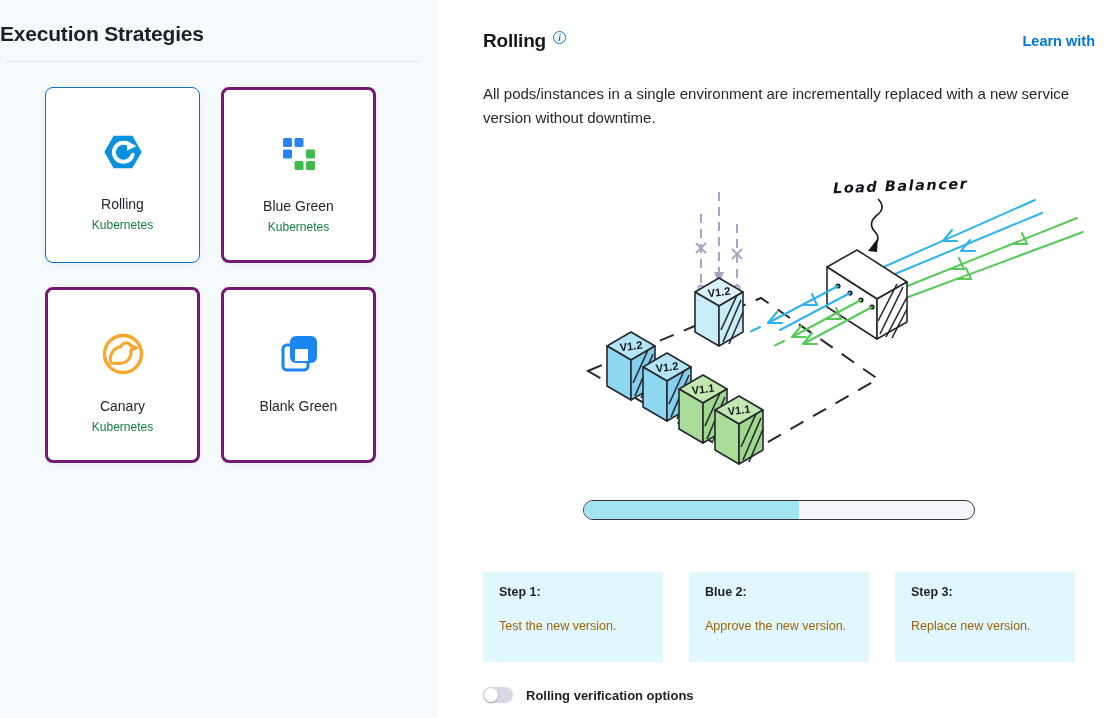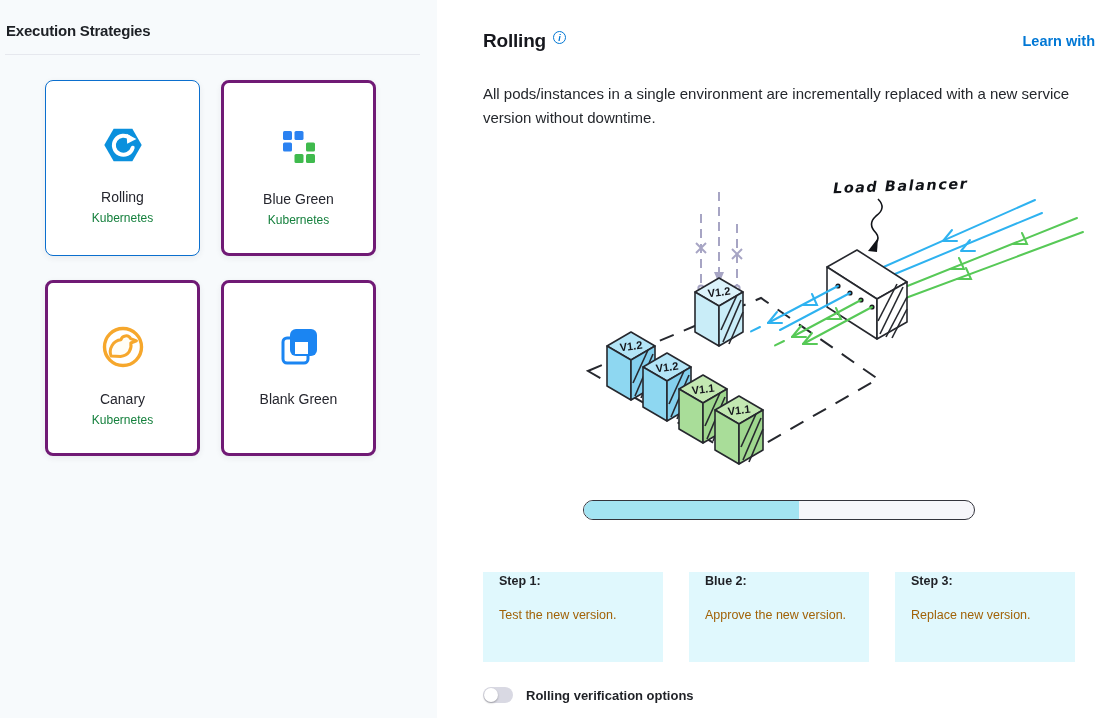--- a/index.html
+++ b/index.html
@@ -3,21 +3,21 @@
 <meta charset="utf-8">
 <style>
   * { margin:0; padding:0; box-sizing:border-box; }
   html,body { width:1116px; height:718px; overflow:hidden; }
   body {
     font-family:"Liberation Sans","DejaVu Sans",sans-serif;
     display:flex; background:#fff; color:#22222a;
   }
   
   .left-panel { width:437px; height:718px; background:#f7fafc; flex:0 0 auto; }
-  .left-title { font-size:15px; font-weight:700; color:#1d2025; letter-spacing:-0.2px; padding:22px 0 0 6px; }
+  .left-title { font-size:21px; font-weight:700; color:#1d2025; letter-spacing:-0.2px; padding:22px 0 0 0; }
   .left-divider { height:1px; background:#e6e8ee; margin:15px 17px 0 5px; }
   .cards-grid { margin:25px 0 0 45px; display:grid; grid-template-columns:155px 155px; column-gap:21px; row-gap:24px; }
   .strategy-card {
     width:155px; height:176px; background:#fff; border:3px solid #701a75; border-radius:8px;
     box-shadow:0 2px 6px rgba(40,41,61,0.07);
     display:flex; flex-direction:column; align-items:center; padding-top:42px; cursor:pointer;
   }
   .strategy-card.selected { border:1px solid #0b6fce; }
   .card-icon { height:44px; display:flex; align-items:center; justify-content:center; }
   .card-label { margin-top:22px; font-size:14px; color:#25262e; }
@@ -37,21 +37,21 @@
   .detail-desc { margin-top:30px; width:592px; font-size:15px; line-height:24px; color:#24272c; }
   .diagram-wrap { margin-left:82px; margin-top:44px; width:530px; height:320px; }
   
   .progress-track {
     margin:6px 0 0 100px; width:392px; height:20px; background:#f6f6fa;
     border:1.5px solid #33343c; border-radius:11px; overflow:hidden;
   }
   .progress-fill { height:100%; width:55%; background:#a3e4f2; }
   
   .steps-row { display:flex; margin-top:52px; gap:26px; }
-  .step-card { width:180px; height:90px; background:#e0f8fd; padding:2px 16px; }
+  .step-card { width:180px; height:90px; background:#e0f8fd; padding:13px 16px; }
   .step-title { font-size:12.5px; font-weight:700; color:#1f2126; }
   .step-text  { font-size:12.5px; color:#a16207; margin-top:20px; }
   
   .toggle-row { margin-top:25px; display:flex; align-items:center; }
   .toggle { width:30px; height:16px; border-radius:9px; background:#d9d9e3; position:relative; cursor:pointer; flex:0 0 auto; }
   .toggle-knob { position:absolute; left:1px; top:1px; width:14px; height:14px; border-radius:50%; background:#fff; box-shadow:0 1px 2px rgba(0,0,0,0.3); }
   .toggle-label { margin-left:13px; font-size:13px; font-weight:700; color:#1f2126; }
   .sketch-text { font-family:"DejaVu Sans",sans-serif; font-style:italic; font-weight:600; letter-spacing:1.5px; }
 </style>
 </head>

